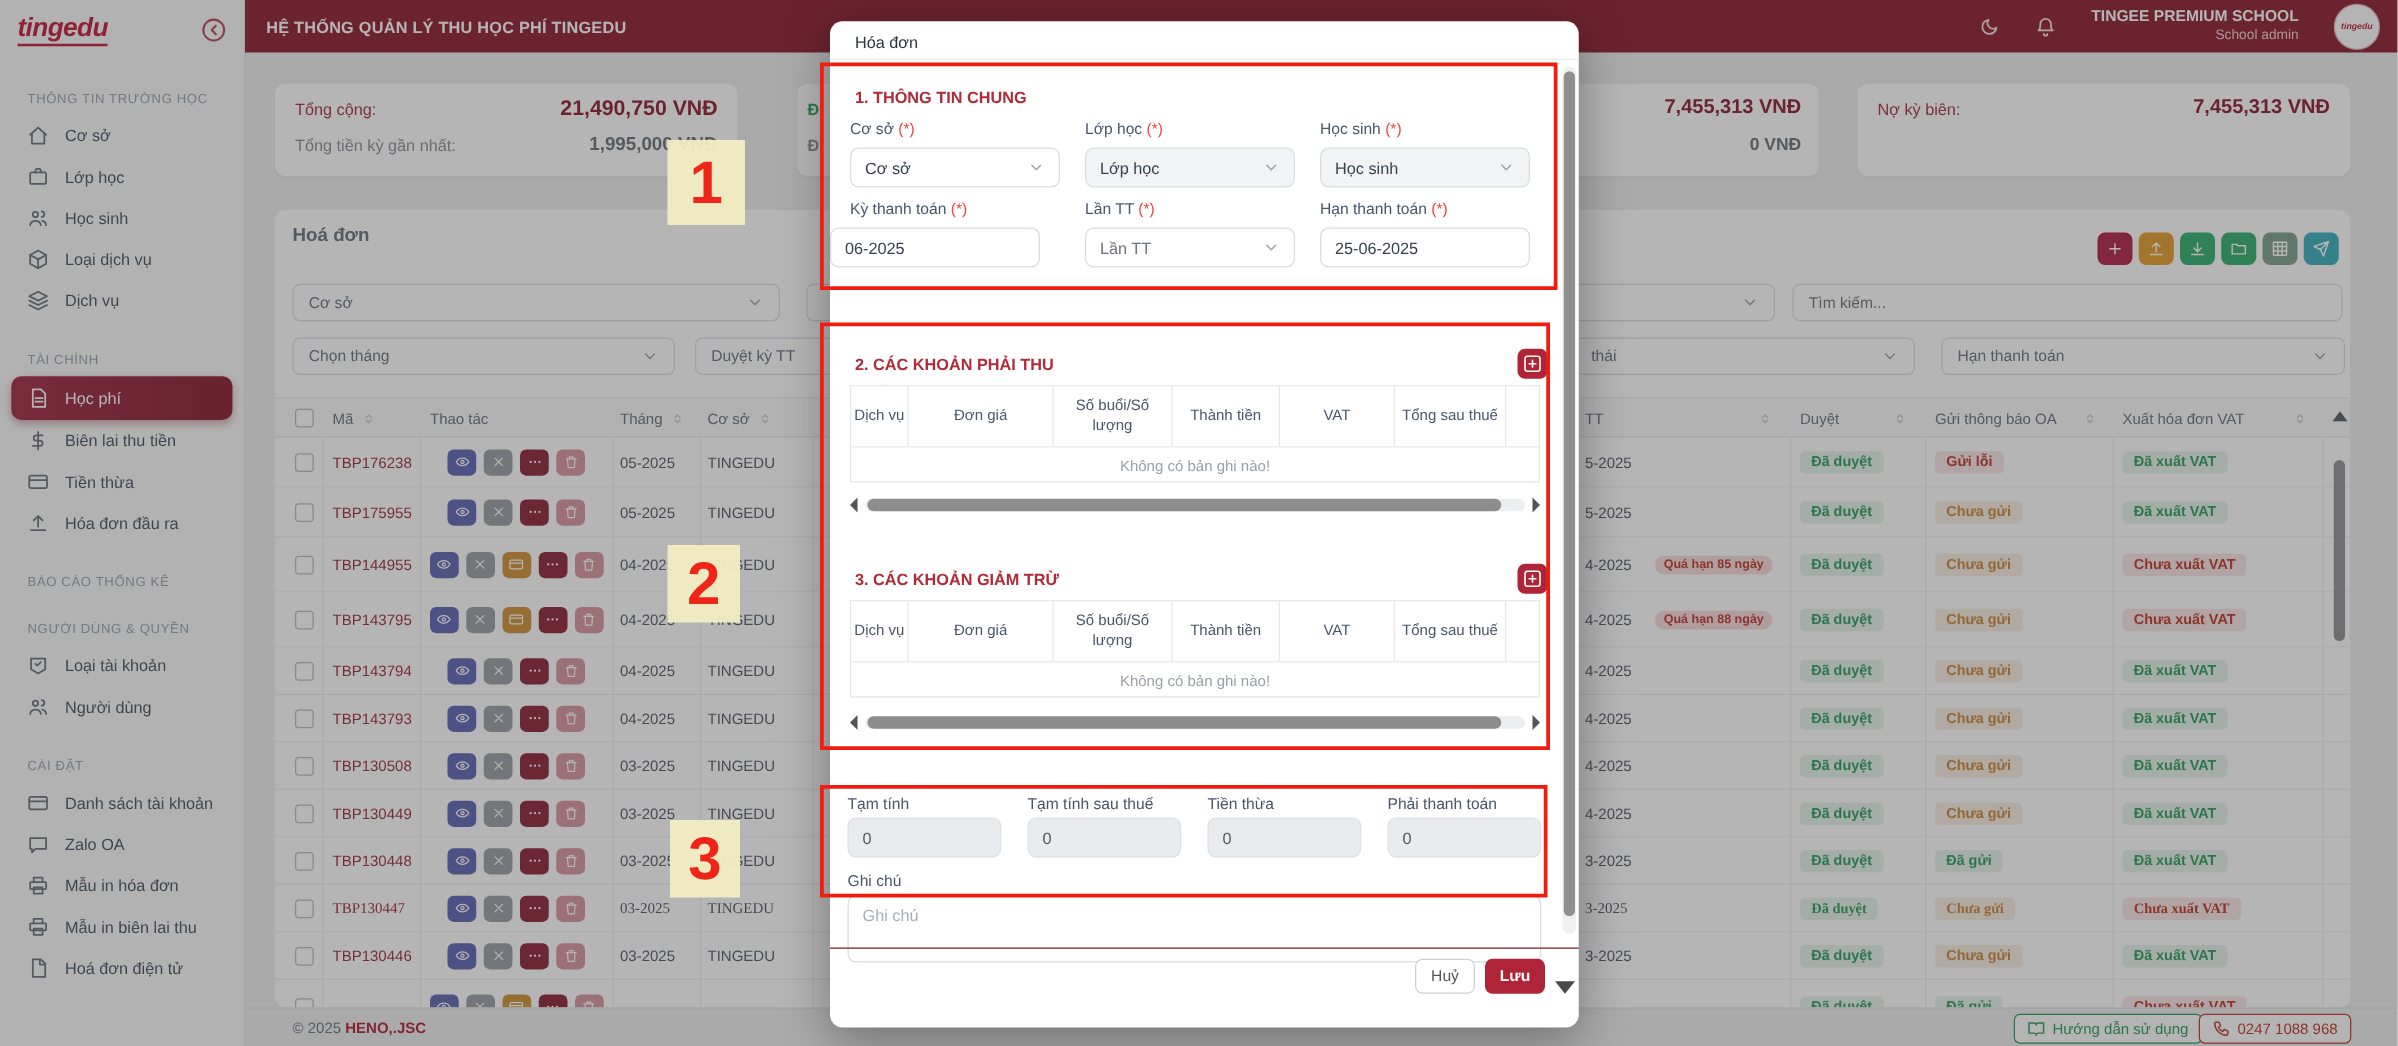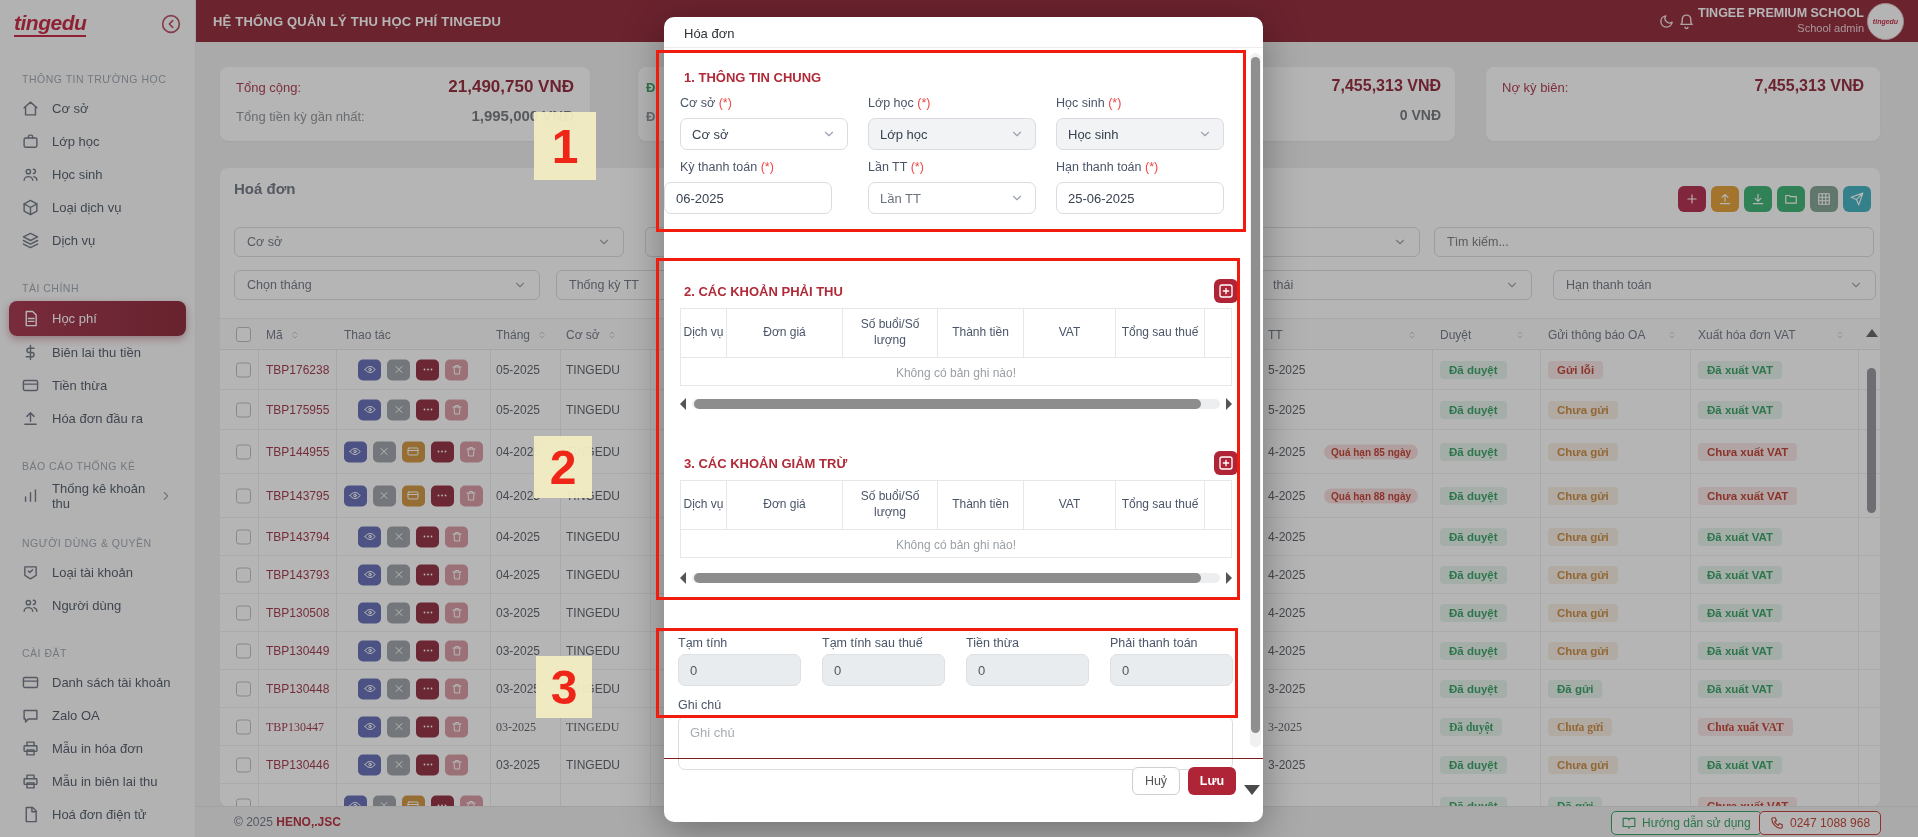--- a/index.html
+++ b/index.html
@@ -14,21 +14,21 @@
 .collapse-btn{color:#b3485c;cursor:pointer}
 .nav-sec-title{margin:25px 22px 7px;font-size:10.5px;color:#9aa3ad;letter-spacing:.5px}
 .nav-item{height:33px;display:flex;align-items:center;gap:13px;padding:0 22px;color:#4b5563;font-size:13px;cursor:pointer}
 .nav-item .nv-ico{color:#6b7280;flex:0 0 auto}
 .nav-item.active{background:linear-gradient(90deg,#a22c45,#871f31);color:#fff;margin:0 9px;padding:0 13px;border-radius:8px;height:35px;box-shadow:0 3px 8px rgba(135,31,49,.4)}
 .nav-item.active .nv-ico{color:#fff}
 .nav-chev{margin-left:auto;color:#9aa3ad}
 
 .hdr{position:absolute;left:196px;top:0;width:1722px;height:42px;background:#8e1f30;z-index:10;display:flex;align-items:center}
 .hdr-title{color:#fff;font-weight:bold;font-size:13px;margin-left:17px;letter-spacing:.2px}
-.hdr-right{position:absolute;right:14px;top:0;height:42px;display:flex;align-items:center;gap:3px}
+.hdr-right{position:absolute;right:14px;top:0;height:42px;display:flex;align-items:center;gap:28px}
 .hdr-icon{color:#f3e2e5;cursor:pointer}
 .hdr-school{text-align:right;color:#fff;line-height:1.25}
 .hdr-school .nm{font-size:12.5px;font-weight:bold}
 .hdr-school .rl{font-size:11px;color:#eccfd5}
 .avatar{width:37px;height:37px;border-radius:50%;background:#fdfdfd;border:1px solid #e3b7bf;display:flex;align-items:center;justify-content:center;font-size:7px;color:#c41e3a;font-style:italic;font-weight:bold;overflow:hidden}
 
 .card{position:absolute;background:#fff;border-radius:8px;box-shadow:0 1px 2px rgba(0,0,0,.05)}
 .sum-lab{font-size:13px;color:#a83247}
 .sum-lab2{font-size:13px;color:#8b8f94}
 .sum-v1{font-size:17px;font-weight:bold;color:#8f1f33}
@@ -183,33 +183,20 @@
       <div class="nav-item">
         <span class="nv-ico">
           <svg class="ic" width="17" height="17" viewBox="0 0 24 24" fill="none" stroke="currentColor" stroke-width="2" stroke-linecap="round" stroke-linejoin="round">
             <path d="M12 16V4M7 9l5-5 5 5"></path>
             <path d="M4 20h16"></path>
           </svg>
         </span>
         <span>Hóa đơn đầu ra</span>
       </div>
       <div class="nav-sec-title">BÁO CÁO THỐNG KÊ</div>
-      <div class="nav-item">
-        <span class="nv-ico">
-          <svg class="ic" width="17" height="17" viewBox="0 0 24 24" fill="none" stroke="currentColor" stroke-width="2" stroke-linecap="round" stroke-linejoin="round">
-            <path d="M5 20v-6M12 20V8M19 20V4"></path>
-          </svg>
-        </span>
-        <span>Thống kê khoản thu</span>
-        <span class="nav-chev">
-          <svg class="ic" width="14" height="14" viewBox="0 0 24 24" fill="none" stroke="currentColor" stroke-width="2" stroke-linecap="round" stroke-linejoin="round">
-            <path d="M9 6l6 6-6 6"></path>
-          </svg>
-        </span>
-      </div>
       <div class="nav-sec-title">NGƯỜI DÙNG &amp; QUYỀN</div>
       <div class="nav-item">
         <span class="nv-ico">
           <svg class="ic" width="17" height="17" viewBox="0 0 24 24" fill="none" stroke="currentColor" stroke-width="2" stroke-linecap="round" stroke-linejoin="round">
             <path d="M4 4h16v12l-8 5-8-5z"></path>
             <path d="M9 10l2 2 4-4"></path>
           </svg>
         </span>
         <span>Loại tài khoản</span>
       </div>
@@ -375,21 +362,21 @@
 
   <div class="sel abs" style="left:14px;top:102px;width:306px">
     <span>Chọn tháng</span>
     <span class="chev">
         <svg class="ic" width="14" height="14" viewBox="0 0 24 24" fill="none" stroke="currentColor" stroke-width="2" stroke-linecap="round" stroke-linejoin="round">
           <path d="M6 9l6 6 6-6"></path>
         </svg>
       </span>
   </div>
   <div class="sel abs" style="left:336px;top:102px;width:280px">
-    <span>Thống kỳ TT</span>
+    <span>Duyệt kỳ TT</span>
   </div>
   <div class="sel abs" style="left:1040px;top:102px;width:272px">
     <span>thái</span>
     <span class="chev">
         <svg class="ic" width="14" height="14" viewBox="0 0 24 24" fill="none" stroke="currentColor" stroke-width="2" stroke-linecap="round" stroke-linejoin="round">
           <path d="M6 9l6 6 6-6"></path>
         </svg>
       </span>
   </div>
   <div class="sel abs" style="left:1333px;top:102px;width:323px">

